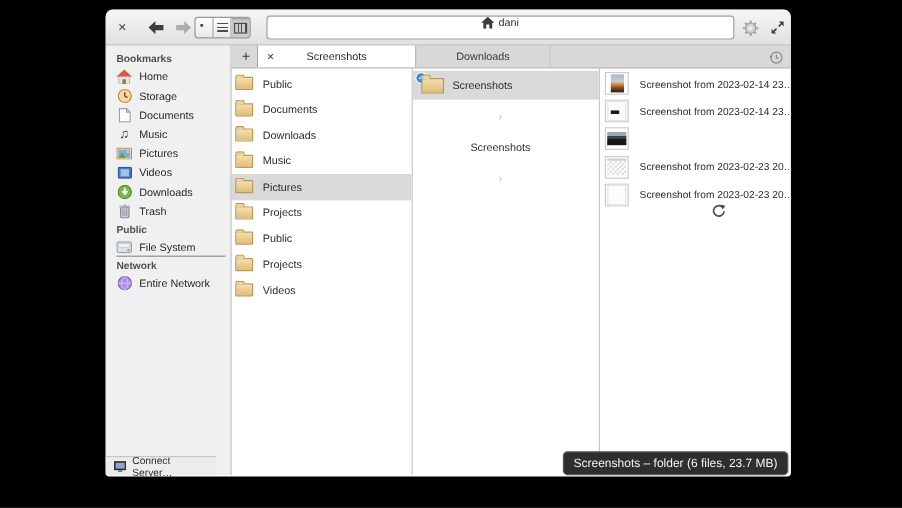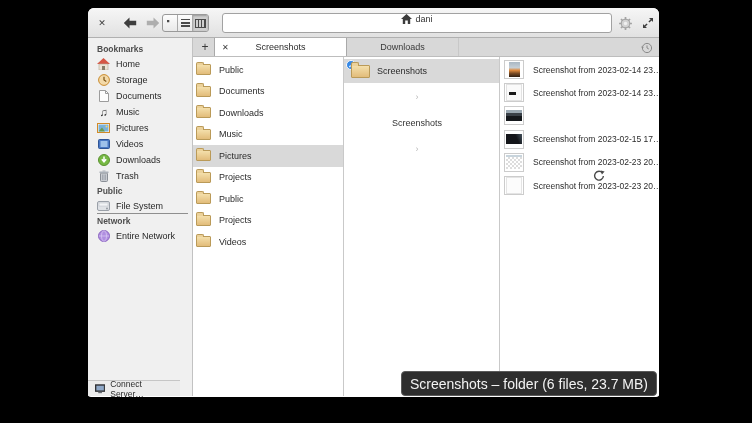--- a/index.html
+++ b/index.html
@@ -96,21 +96,21 @@
   .t-darkscreen::after{width:16px;height:10px;
      background:linear-gradient(245deg,#46535f 0%,#14161a 35%);}
   .t-checker::after{width:16px;height:12px;border-top:2px solid #c8d4dc;
      background-image:linear-gradient(45deg,#ddd 25%,transparent 25%,transparent 75%,#ddd 75%),
                       linear-gradient(45deg,#ddd 25%,#fff 25%,#fff 75%,#ddd 75%);
      background-size:4px 4px;background-position:0 0,2px 2px;}
   .t-blank::after{width:14px;height:15px;background:#fcfcfc;border:0.5px solid #e4e4e4;}
 
   
   .status-tip{position:absolute;right:2px;bottom:1px;background:#2e2e2e;color:#f3f3f3;
-              font-size:14px;padding:3.5px 8px;border-radius:4px;border:1px solid #5a5a5a;
+              font-size:10px;padding:3.5px 8px;border-radius:4px;border:1px solid #5a5a5a;
               white-space:nowrap;}
 </style>
 </head>
 <body>
 
 <div id="stage">
   <div id="window">
 
     <div class="toolbar">
       <div class="tb-btn" style="left:5px">
@@ -375,24 +375,20 @@
                 <span>Screenshot from 2023-02-14 23…</span>
               </div>
             <div class="file-row">
                 <span class="thumb t-pagebar"></span>
                 <span>Screenshot from 2023-02-14 23…</span>
               </div>
             <div class="file-row">
                 <span class="thumb t-darkland"></span>
               </div>
             <div class="file-row">
-                <span class="thumb t-darkscreen"></span>
-                <span>Screenshot from 2023-02-15 17…</span>
-              </div>
-            <div class="file-row">
                 <span class="thumb t-checker"></span>
                 <span>Screenshot from 2023-02-23 20…</span>
               </div>
             <div class="file-row">
                 <span class="thumb t-blank"></span>
                 <span>Screenshot from 2023-02-23 20…</span>
               </div>
           </div>
 
         </div>

